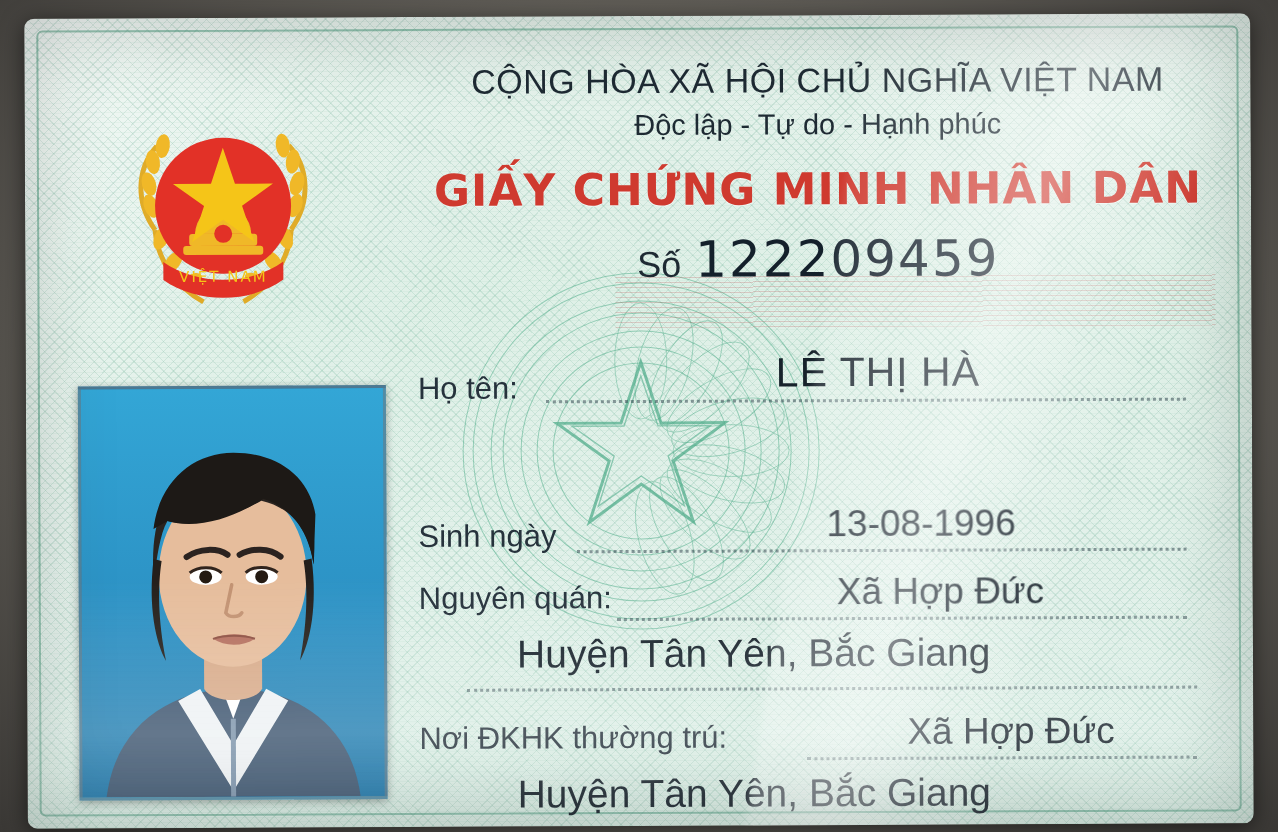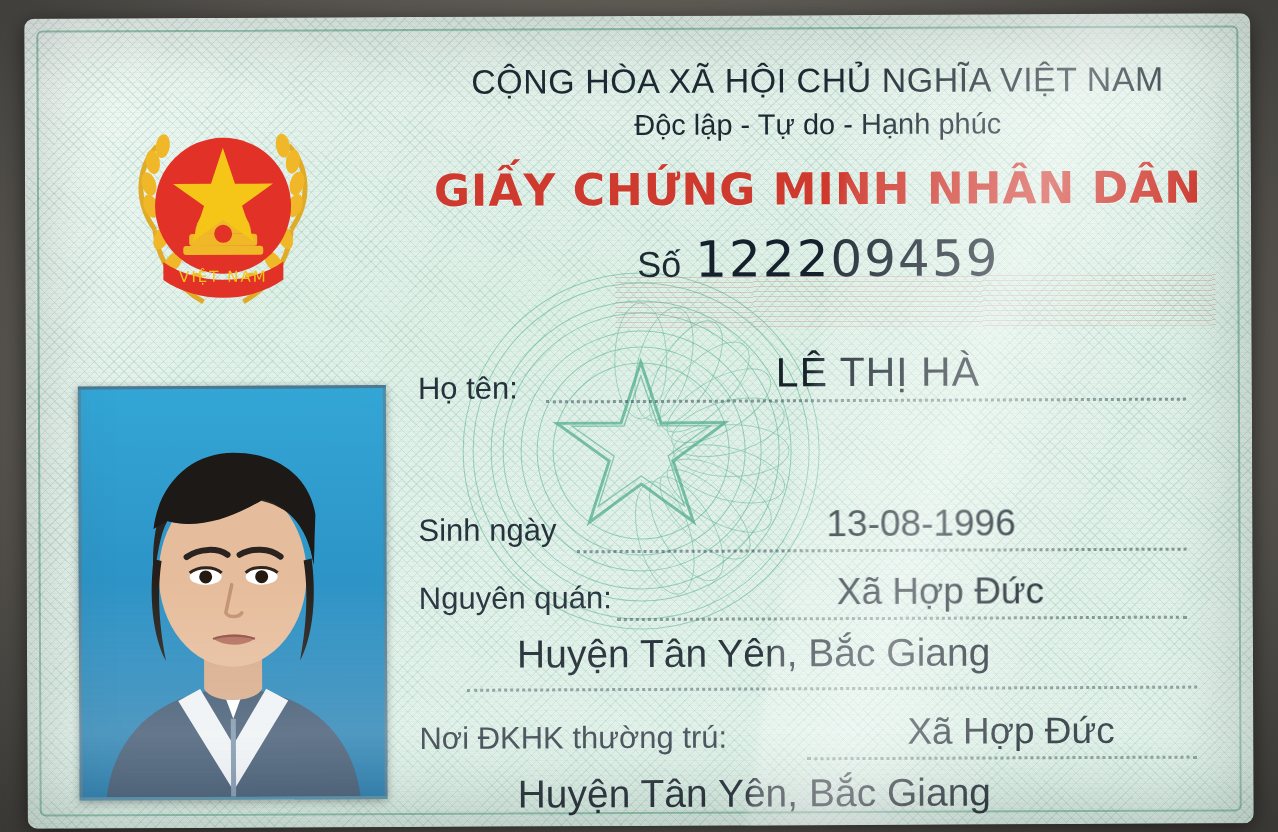--- a/index.html
+++ b/index.html
@@ -362,21 +362,21 @@
         <span class="so-number">122209459</span>
       </div>
 
       <div class="field" style="top:292px">
         <span class="field-label" style="top:16px">Họ tên:</span>
         <span class="dots" style="left:140px; top:46px; width:640px;"></span>
         <span class="field-value big" style="left:370px; top:-4px">LÊ THỊ HÀ</span>
       </div>
 
       <div class="field" style="top:440px">
-        <span class="field-label" style="top:10px">Sinh ngày</span>
+        <span class="field-label" style="top:16px">Sinh ngày</span>
         <span class="dots" style="left:170px; top:48px; width:610px;"></span>
         <span class="field-value blur-soft" style="left:420px; top:2px">13-08-1996</span>
       </div>
 
       <div class="field" style="top:508px">
         <span class="field-label" style="top:10px">Nguyên quán:</span>
         <span class="dots" style="left:210px; top:48px; width:570px;"></span>
         <span class="field-value blur-soft" style="left:430px; top:2px">Xã Hợp Đức</span>
         <span class="cont-line" style="top:62px">Huyện Tân Yên, Bắc Giang</span>
         <span class="dots" style="left:60px; top:118px; width:730px;"></span>

